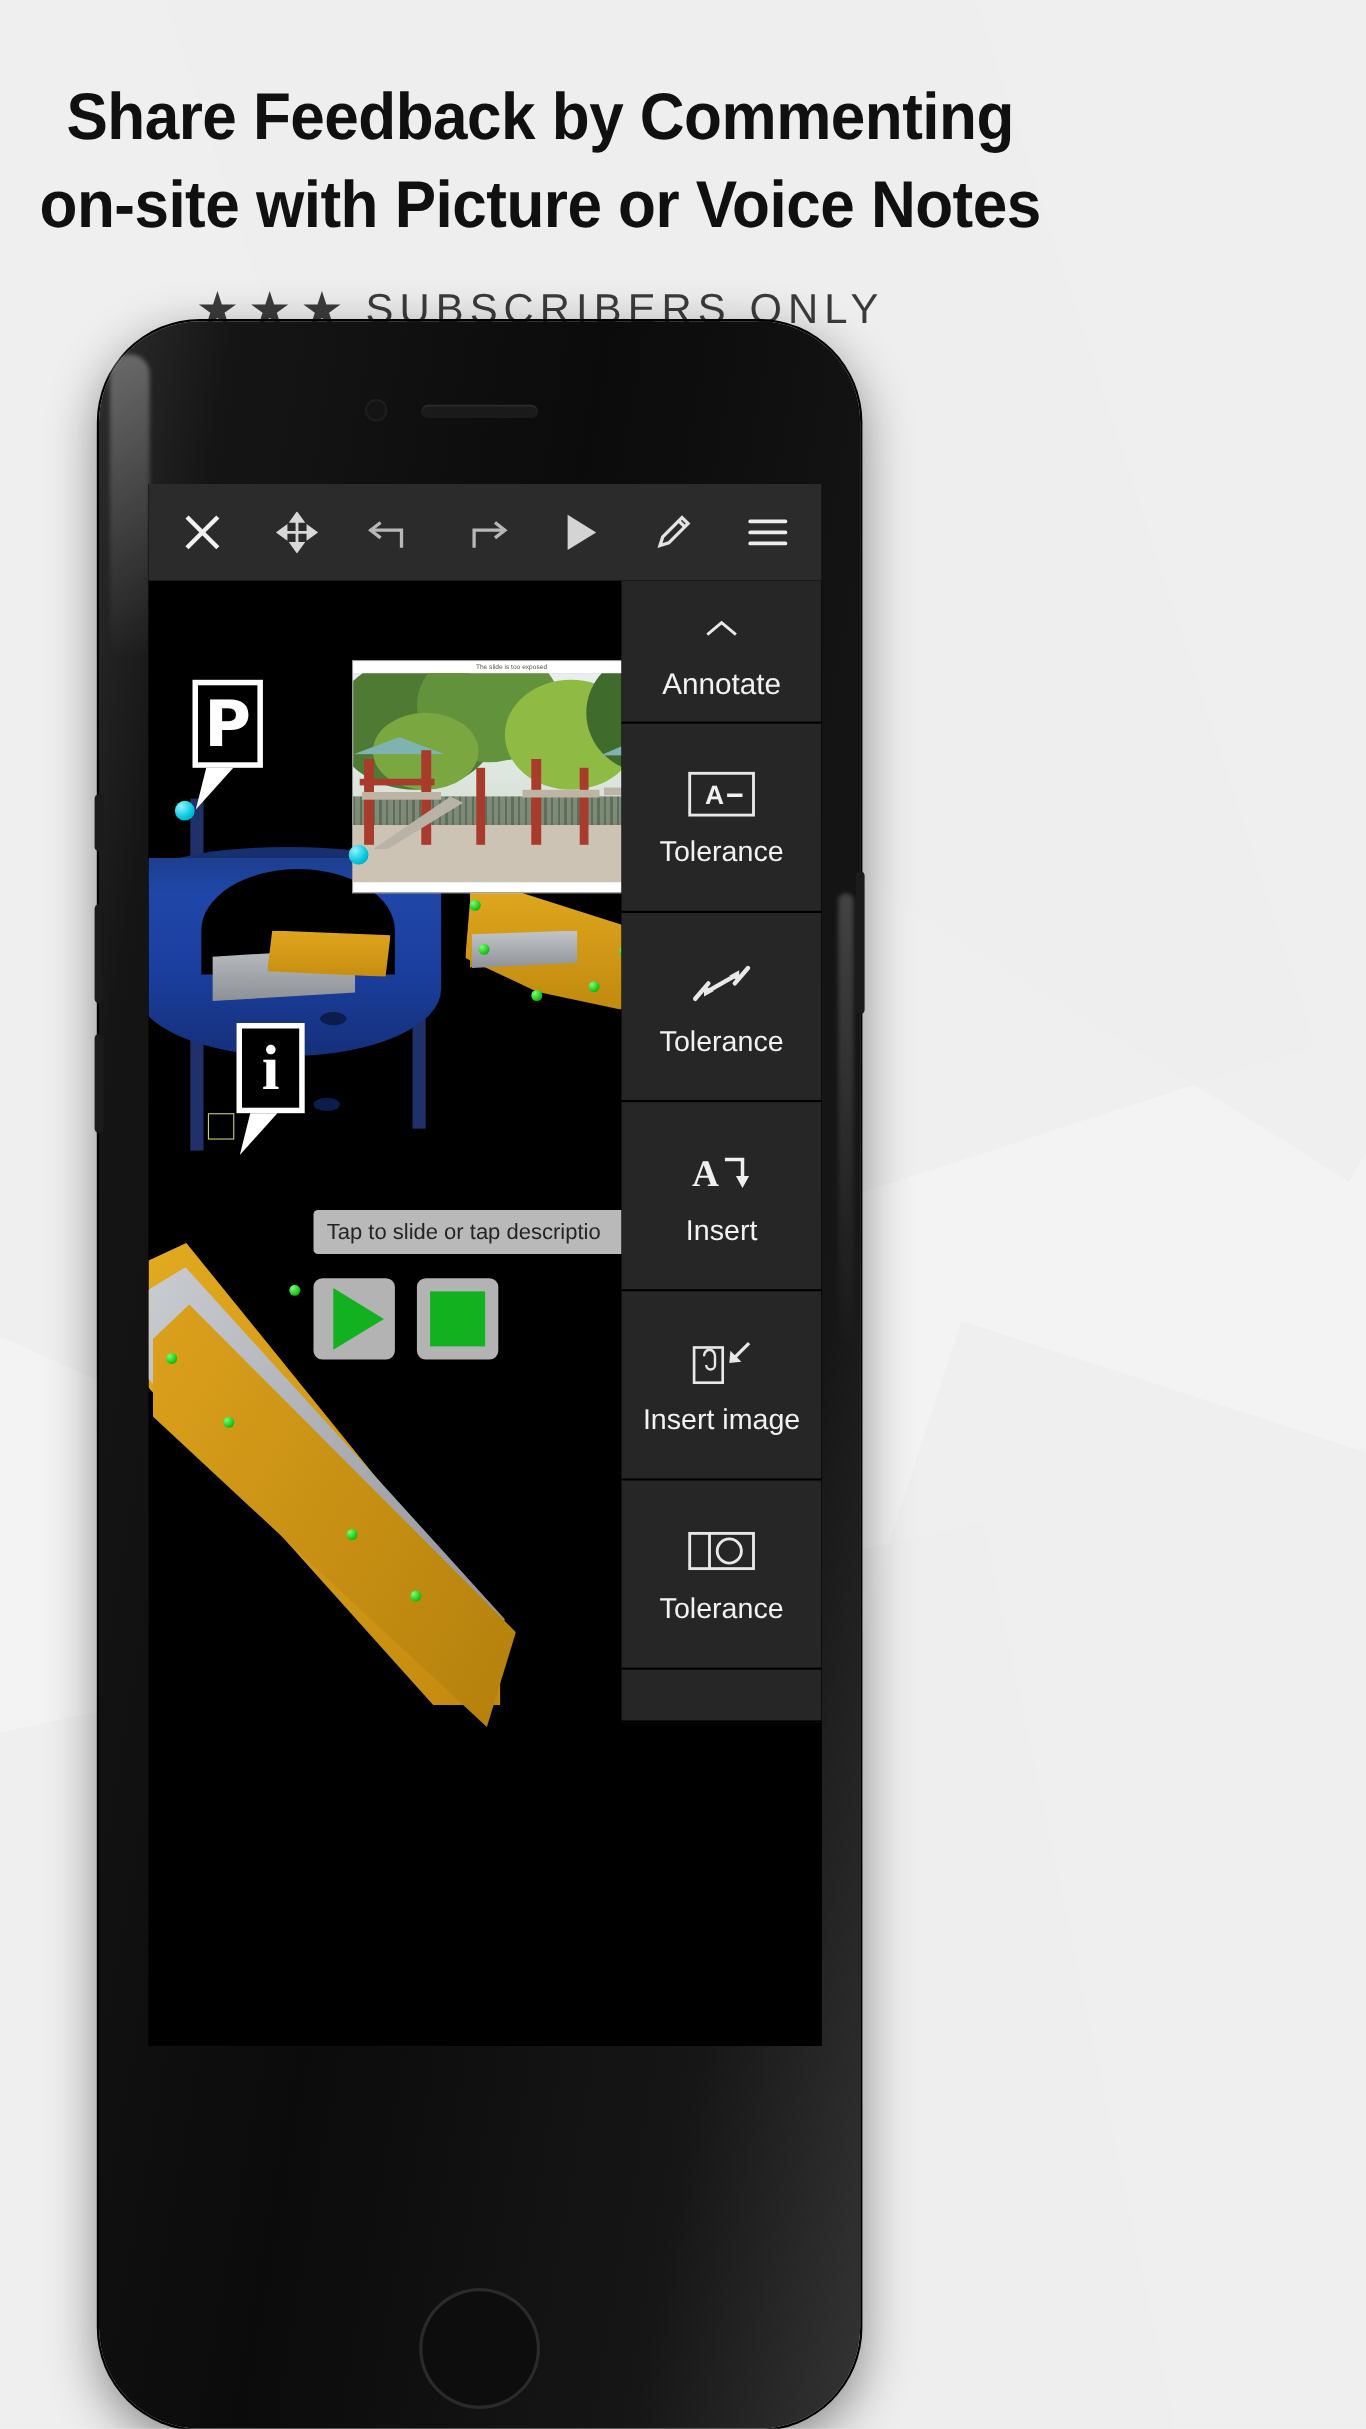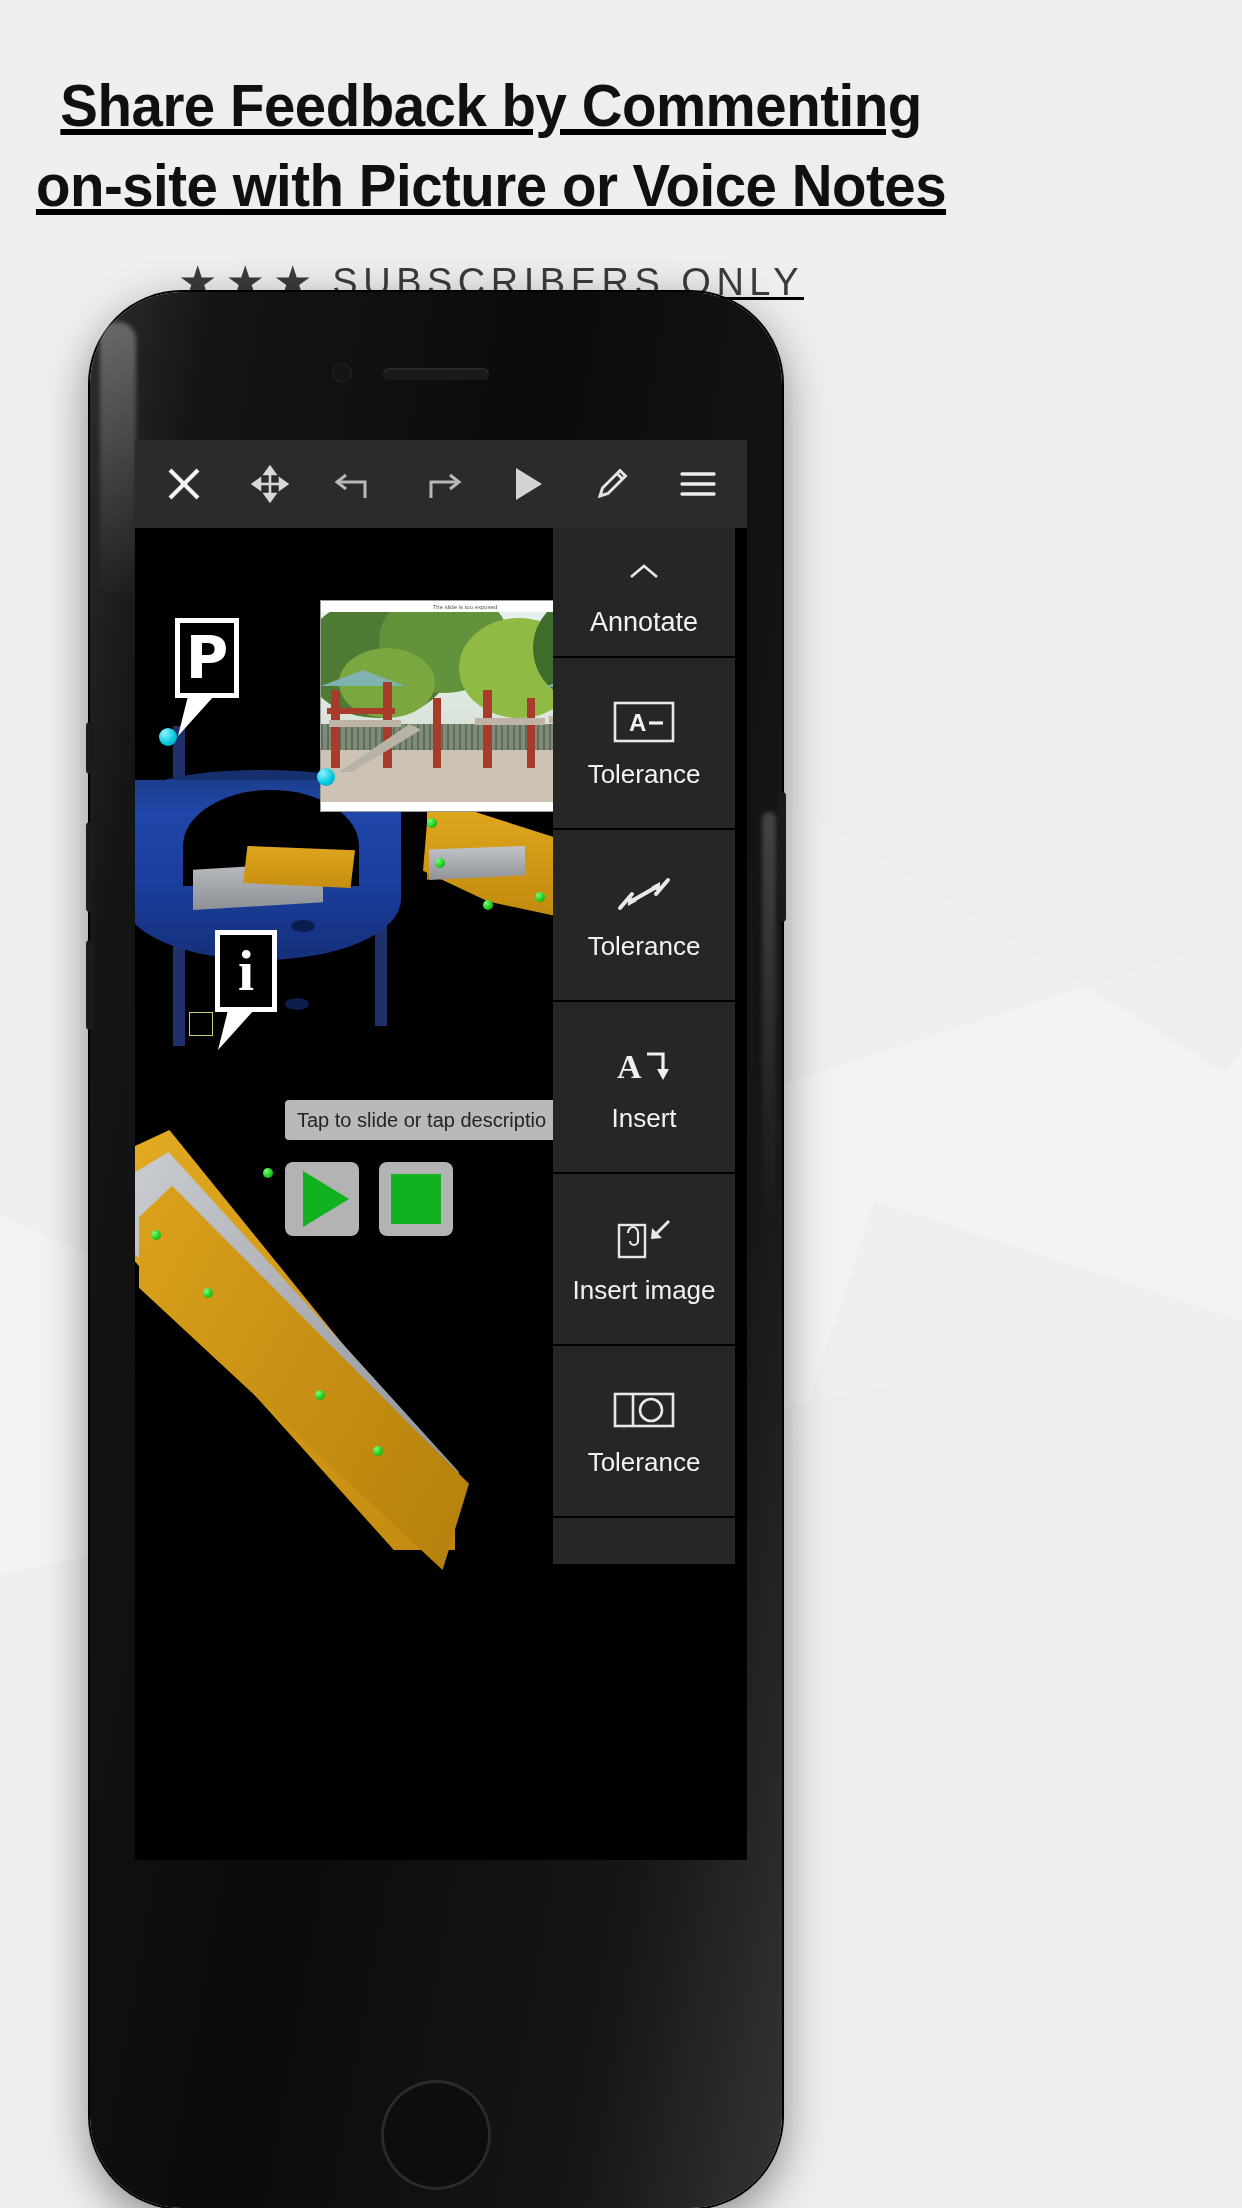--- a/index.html
+++ b/index.html
@@ -11,21 +11,21 @@
   
   .bg{position:absolute;inset:0;background:#f3f3f3;overflow:hidden;}
   .bg .facet{position:absolute;background:#ededed;opacity:.85;}
   .f1{width:900px;height:1400px;left:-380px;top:-220px;transform:rotate(24deg);background:#efefef;}
   .f2{width:700px;height:1700px;left:250px;top:-600px;transform:rotate(-18deg);background:#fafafa;}
   .f3{width:1000px;height:1200px;left:620px;top:-300px;transform:rotate(32deg);background:#eaeaea;}
   .f4{width:1200px;height:900px;left:-200px;top:1500px;transform:rotate(-12deg);background:#f0f0f0;}
   .f5{width:800px;height:1000px;left:700px;top:1300px;transform:rotate(18deg);background:#f7f7f7;}
 
   
-  .header{position:absolute;left:0;top:0;width:982px;text-align:center;text-decoration:underline;}
+  .header{position:absolute;left:0;top:0;width:982px;text-align:center;}
   .headline{
     margin:0;padding-top:76px;
     font-size:60px;line-height:1.0;font-weight:700;color:#101010;
     letter-spacing:-0.5px;
     font-family:"Liberation Sans Narrow","Liberation Sans",sans-serif;
     transform:scaleX(.94);
   }
   .headline .l2{display:block;margin-top:20px;}
   .substrip{
     margin-top:44px;display:flex;align-items:center;justify-content:center;gap:20px;
@@ -239,21 +239,21 @@
   .stop-sq{width:50px;height:50px;background:#11b11f;}
   .todo{
     position:absolute;left:150px;top:730px;width:282px;height:44px;
     background:#fff;border-radius:3px;display:flex;align-items:center;
     padding-left:12px;box-sizing:border-box;
   }
   .todo span{font-size:21px;color:#151515;}
 
   
   .sidemenu{
-    position:absolute;right:12px;top:0;width:182px;height:1332px;
+    position:absolute;right:0;top:0;width:182px;height:1332px;
     background:#000;display:flex;flex-direction:column;
   }
   .menu-head{
     height:128px;background:#262626;border-bottom:2px solid #000;
     display:flex;flex-direction:column;align-items:center;justify-content:center;gap:14px;
   }
   .menu-item{
     height:170px;background:#262626;border-bottom:2px solid #000;
     display:flex;flex-direction:column;align-items:center;justify-content:center;gap:16px;
   }

